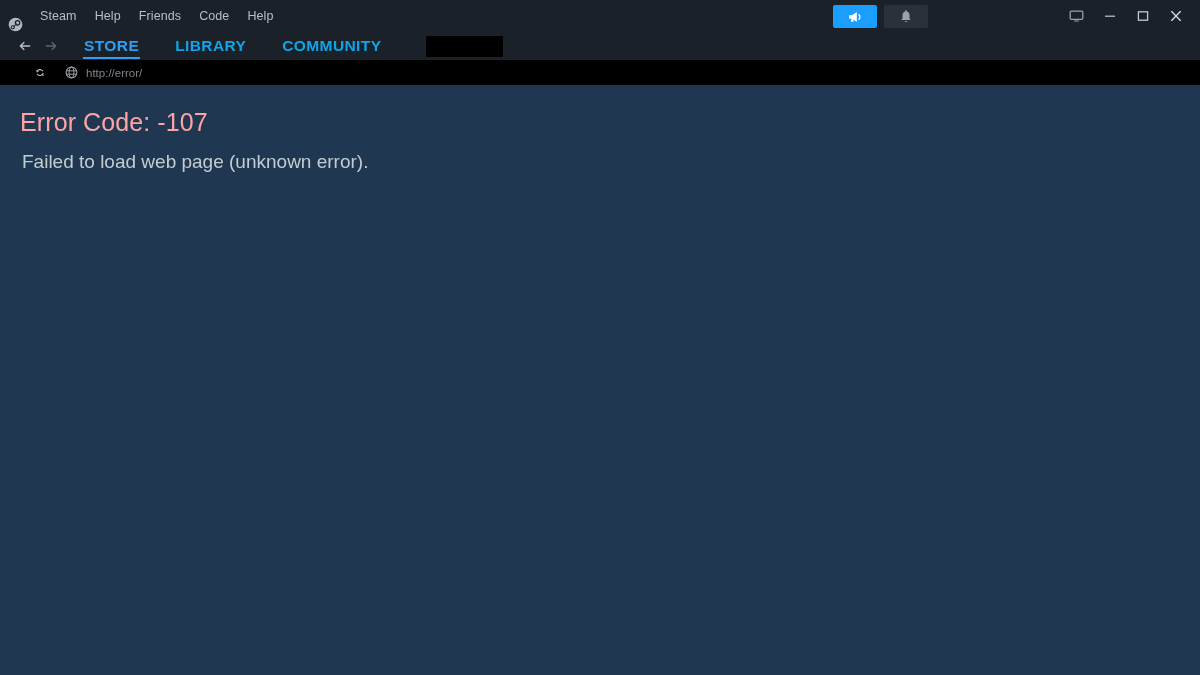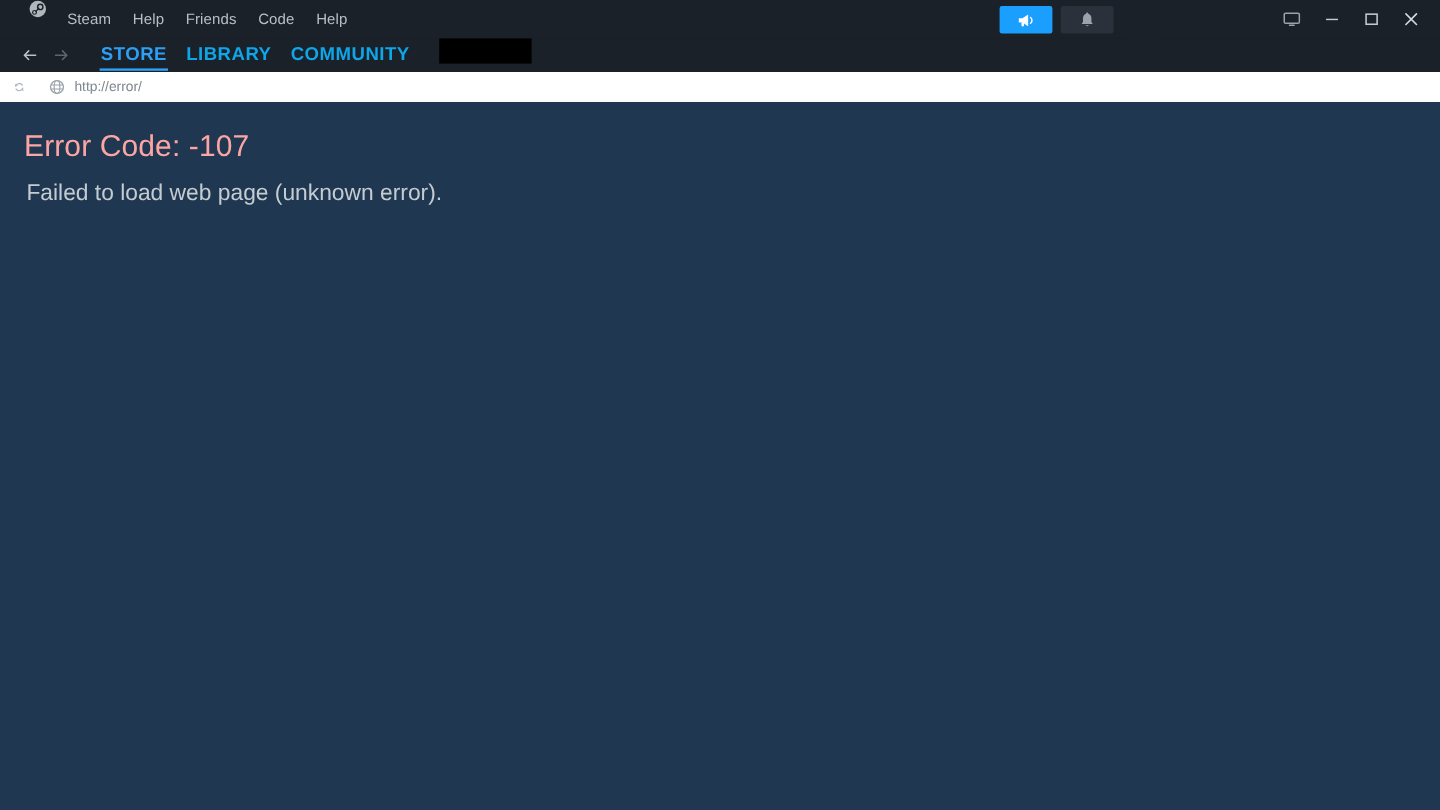--- a/index.html
+++ b/index.html
@@ -28,22 +28,22 @@
   .titlebar {
     position: relative;
     height: 32px;
     flex: 0 0 32px;
     background: #1b2129;
     display: flex;
     align-items: center;
   }
   .menu-group {
     display: flex;
-    align-items: flex-start;
-    padding-left: 24px;
+    align-items: flex-end;
+    padding-left: 8px;
     height: 100%;
   }
   .steam-logo {
     width: 15px;
     height: 15px;
     margin-right: 8px;
     display: block;
     flex: 0 0 15px;
   }
   .menu-item {
@@ -133,22 +133,24 @@
     display: flex;
     align-items: center;
     justify-content: center;
     border: none;
     background: transparent;
   }
   .navarrow svg { display: block; }
 
   .tabs {
     display: flex;
+    align-items: center;
     margin-left: 12px;
     height: 28px;
+    gap: 20px;
   }
   .tab {
     position: relative;
     font-size: 15.5px;
     font-weight: bold;
     letter-spacing: 0.4px;
     color: #0ea5e9;
     padding: 0 8px;
     line-height: 28px;
     height: 28px;
@@ -169,24 +171,24 @@
     height: 21px;
     background: #000000;
     margin-left: 17px;
   }
 
   
   .urlbar {
     position: relative;
     height: 25px;
     flex: 0 0 25px;
-    background: #ffffff;
-    display: flex;
-    align-items: center;
-    padding-left: 4px;
+    background: #000000;
+    display: flex;
+    align-items: center;
+    padding-left: 28px;
   }
   .reload-btn {
     width: 24px;
     height: 22px;
     display: flex;
     align-items: center;
     justify-content: center;
     border: none;
     background: transparent;
   }

